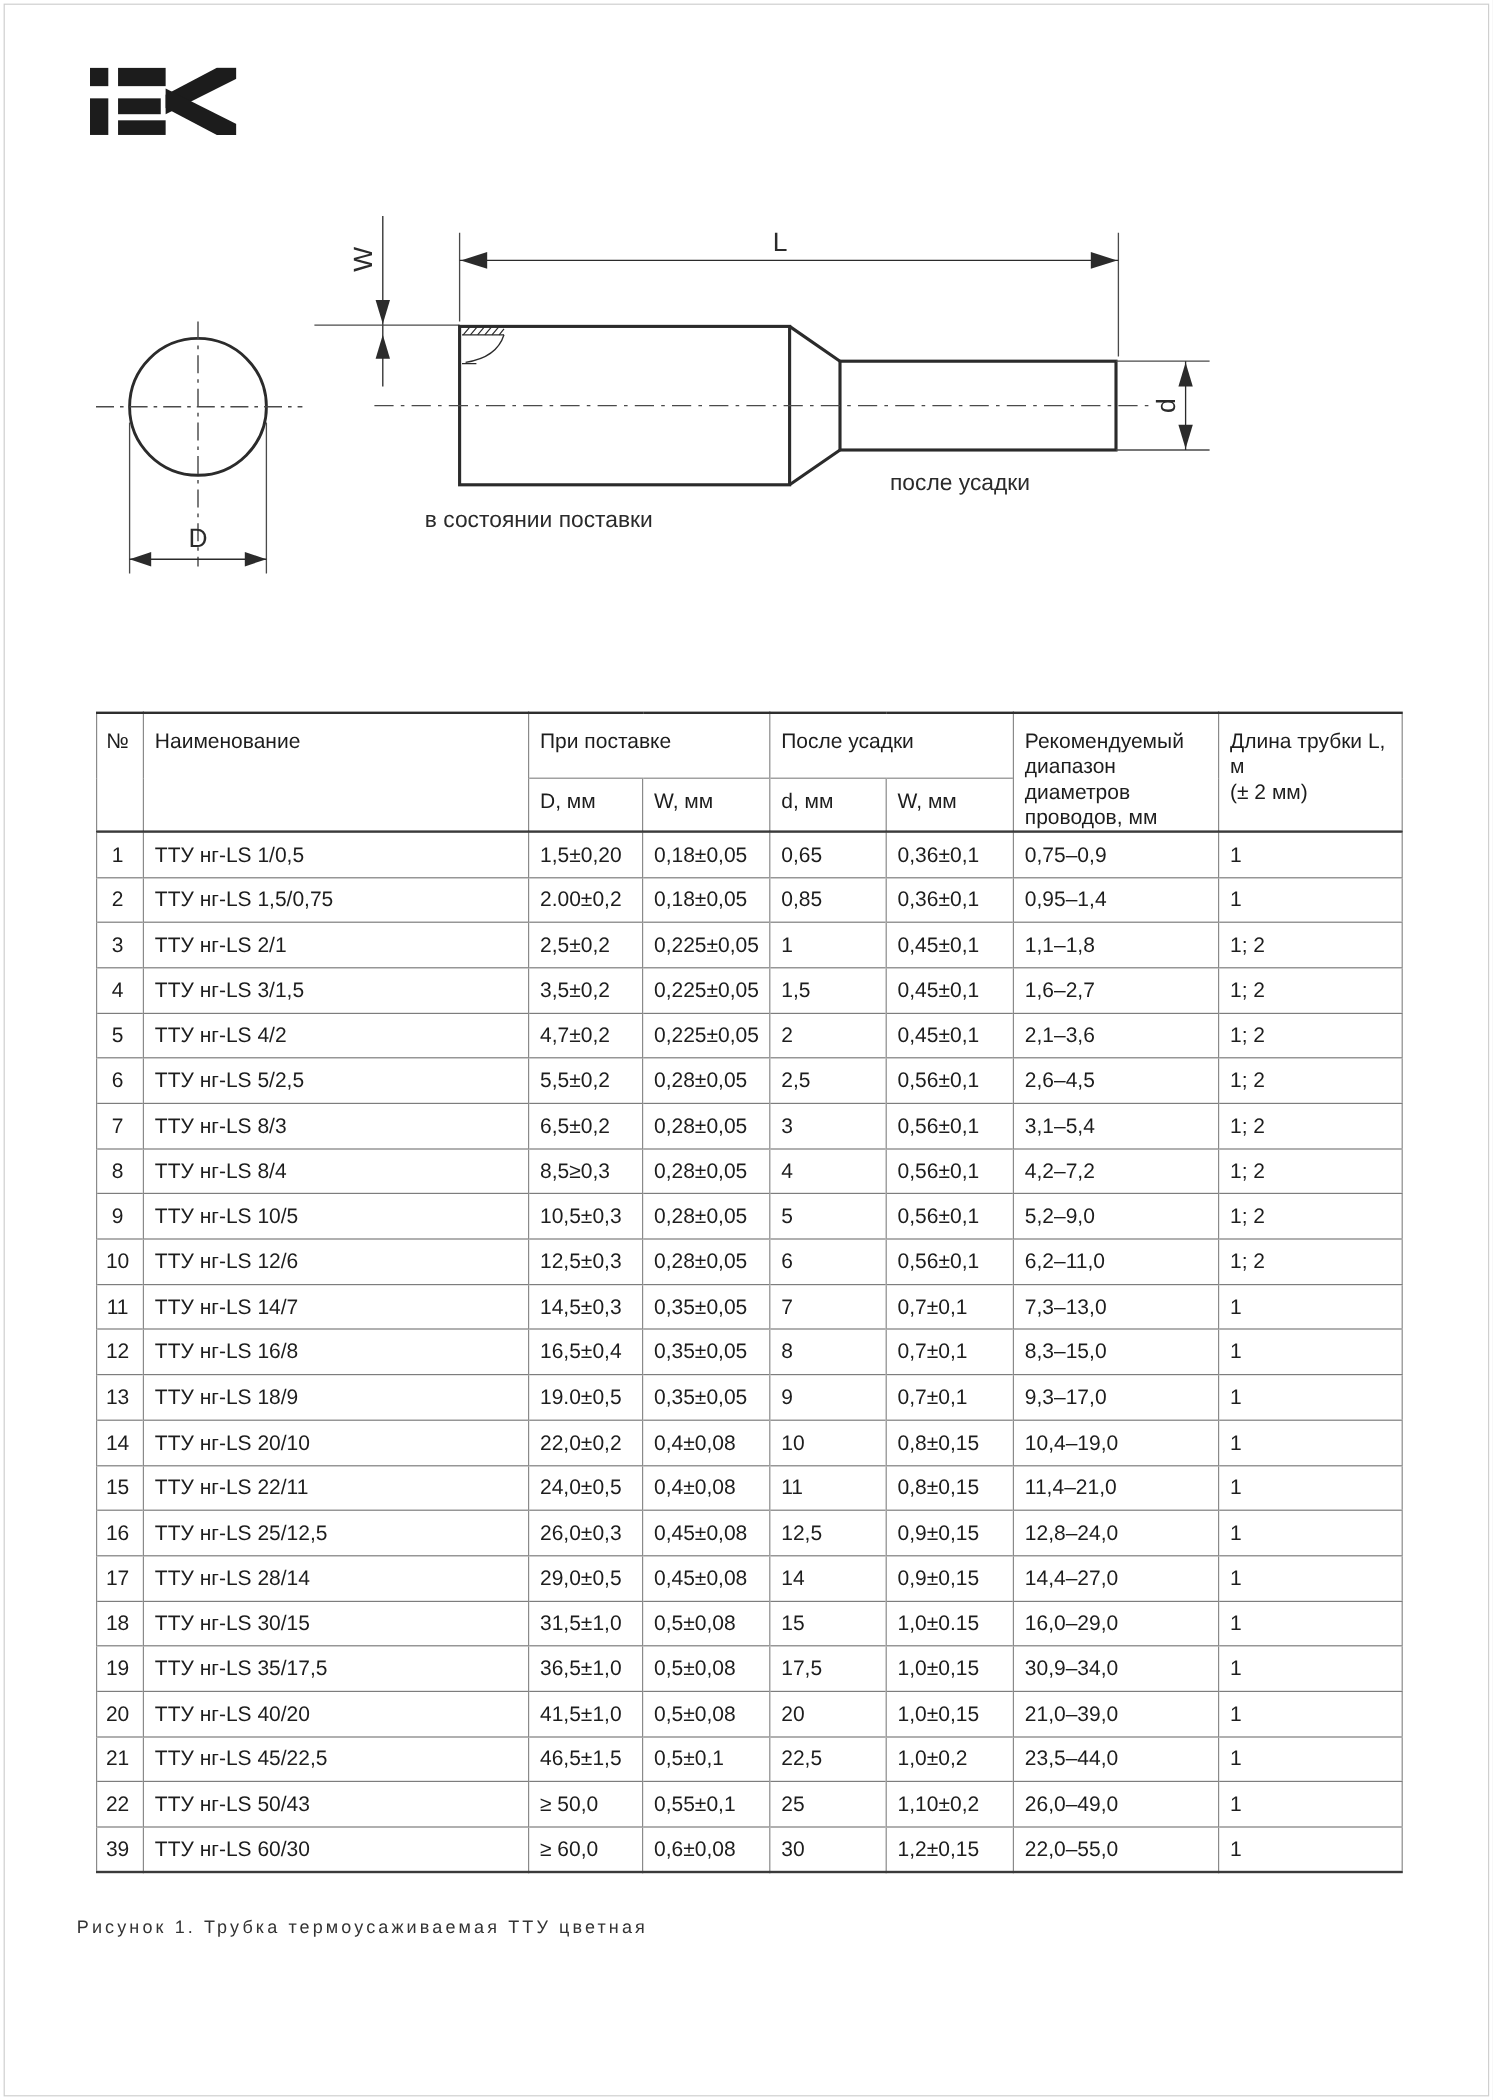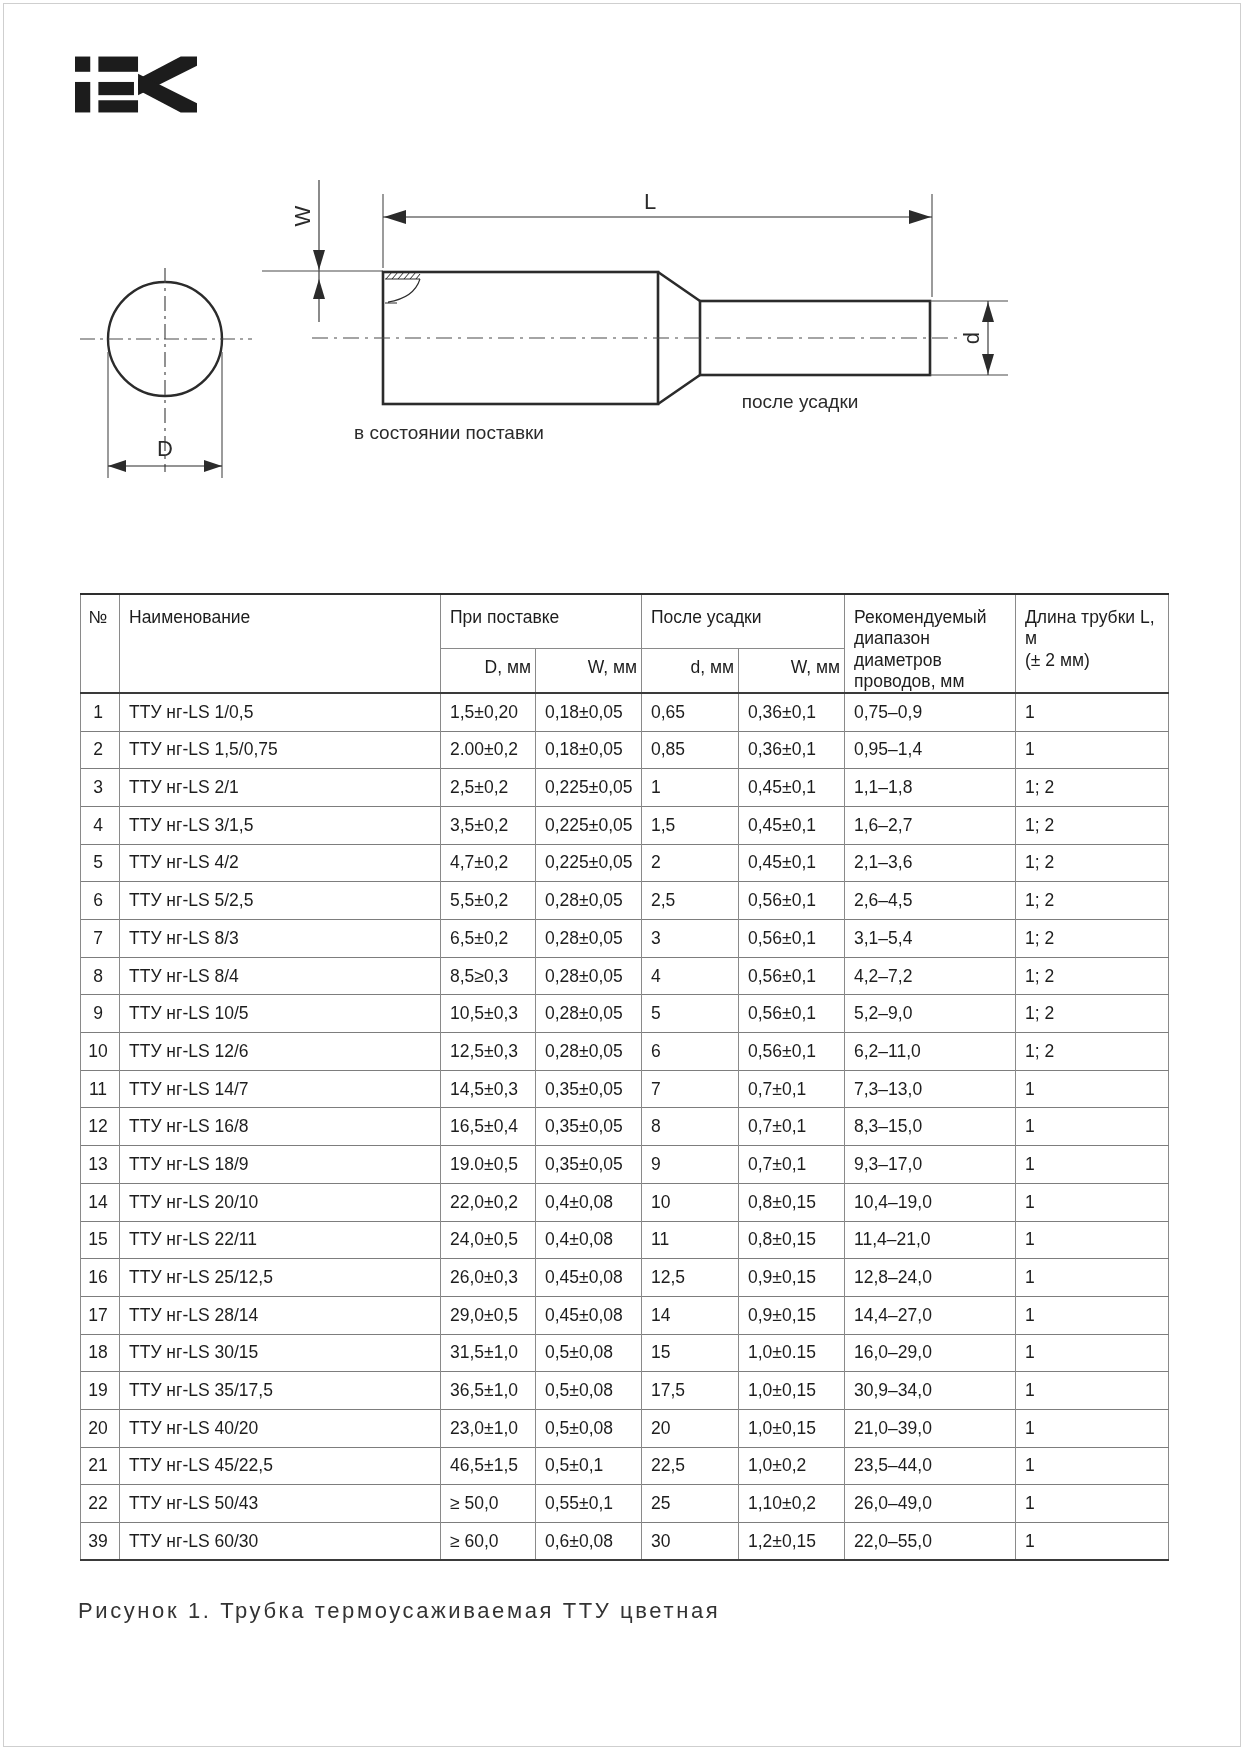--- a/index.html
+++ b/index.html
@@ -25,27 +25,27 @@
     font-size:17.5px;color:#1d1d1d;
   }
   table.spec th, table.spec td{
     border-left:1.4px solid #8a8a8a;font-weight:normal;text-align:left;
     padding:0 4px 0 9px;overflow:hidden;white-space:nowrap;
   }
   table.spec thead{border-bottom:2.2px solid #3a3a3a;}
   table.spec thead tr.h1{height:47px;}
   table.spec thead tr.h2{height:38px;}
   table.spec thead th{vertical-align:top;padding-top:12px;line-height:1.22;}
-  table.spec thead tr.h2 th{border-top:1.4px solid #8a8a8a;padding-top:8px;text-align:right;}
+  table.spec thead tr.h2 th{border-top:1.4px solid #8a8a8a;padding-top:8px;}
   table.spec thead th.wrap{white-space:normal;}
   table.spec tbody tr{height:37.7px;}
   table.spec tbody td{border-top:1.4px solid #7d7d7d;vertical-align:middle;}
   table.spec .c-num{text-align:center;padding-left:0;}
   .caption{
-    position:absolute;left:78px;top:1598px;font-size:22px;color:#333;
+    position:absolute;left:64px;top:1598px;font-size:15px;color:#333;
     letter-spacing:2.6px;white-space:nowrap;
   }
 </style>
 </head>
 <body>
 
 <div class="page">
   <div class="scan-frame"></div>
 
   <svg class="logo" viewBox="0 0 120 55" aria-label="IEK">
@@ -329,21 +329,21 @@
           <td>36,5±1,0</td>
           <td>0,5±0,08</td>
           <td>17,5</td>
           <td>1,0±0,15</td>
           <td>30,9–34,0</td>
           <td>1</td>
         </tr>
         <tr>
           <td class="c-num">20</td>
           <td>ТТУ нг-LS 40/20</td>
-          <td>23,0±1,0</td>
+          <td>41,5±1,0</td>
           <td>0,5±0,08</td>
           <td>20</td>
           <td>1,0±0,15</td>
           <td>21,0–39,0</td>
           <td>1</td>
         </tr>
         <tr>
           <td class="c-num">21</td>
           <td>ТТУ нг-LS 45/22,5</td>
           <td>46,5±1,5</td>

